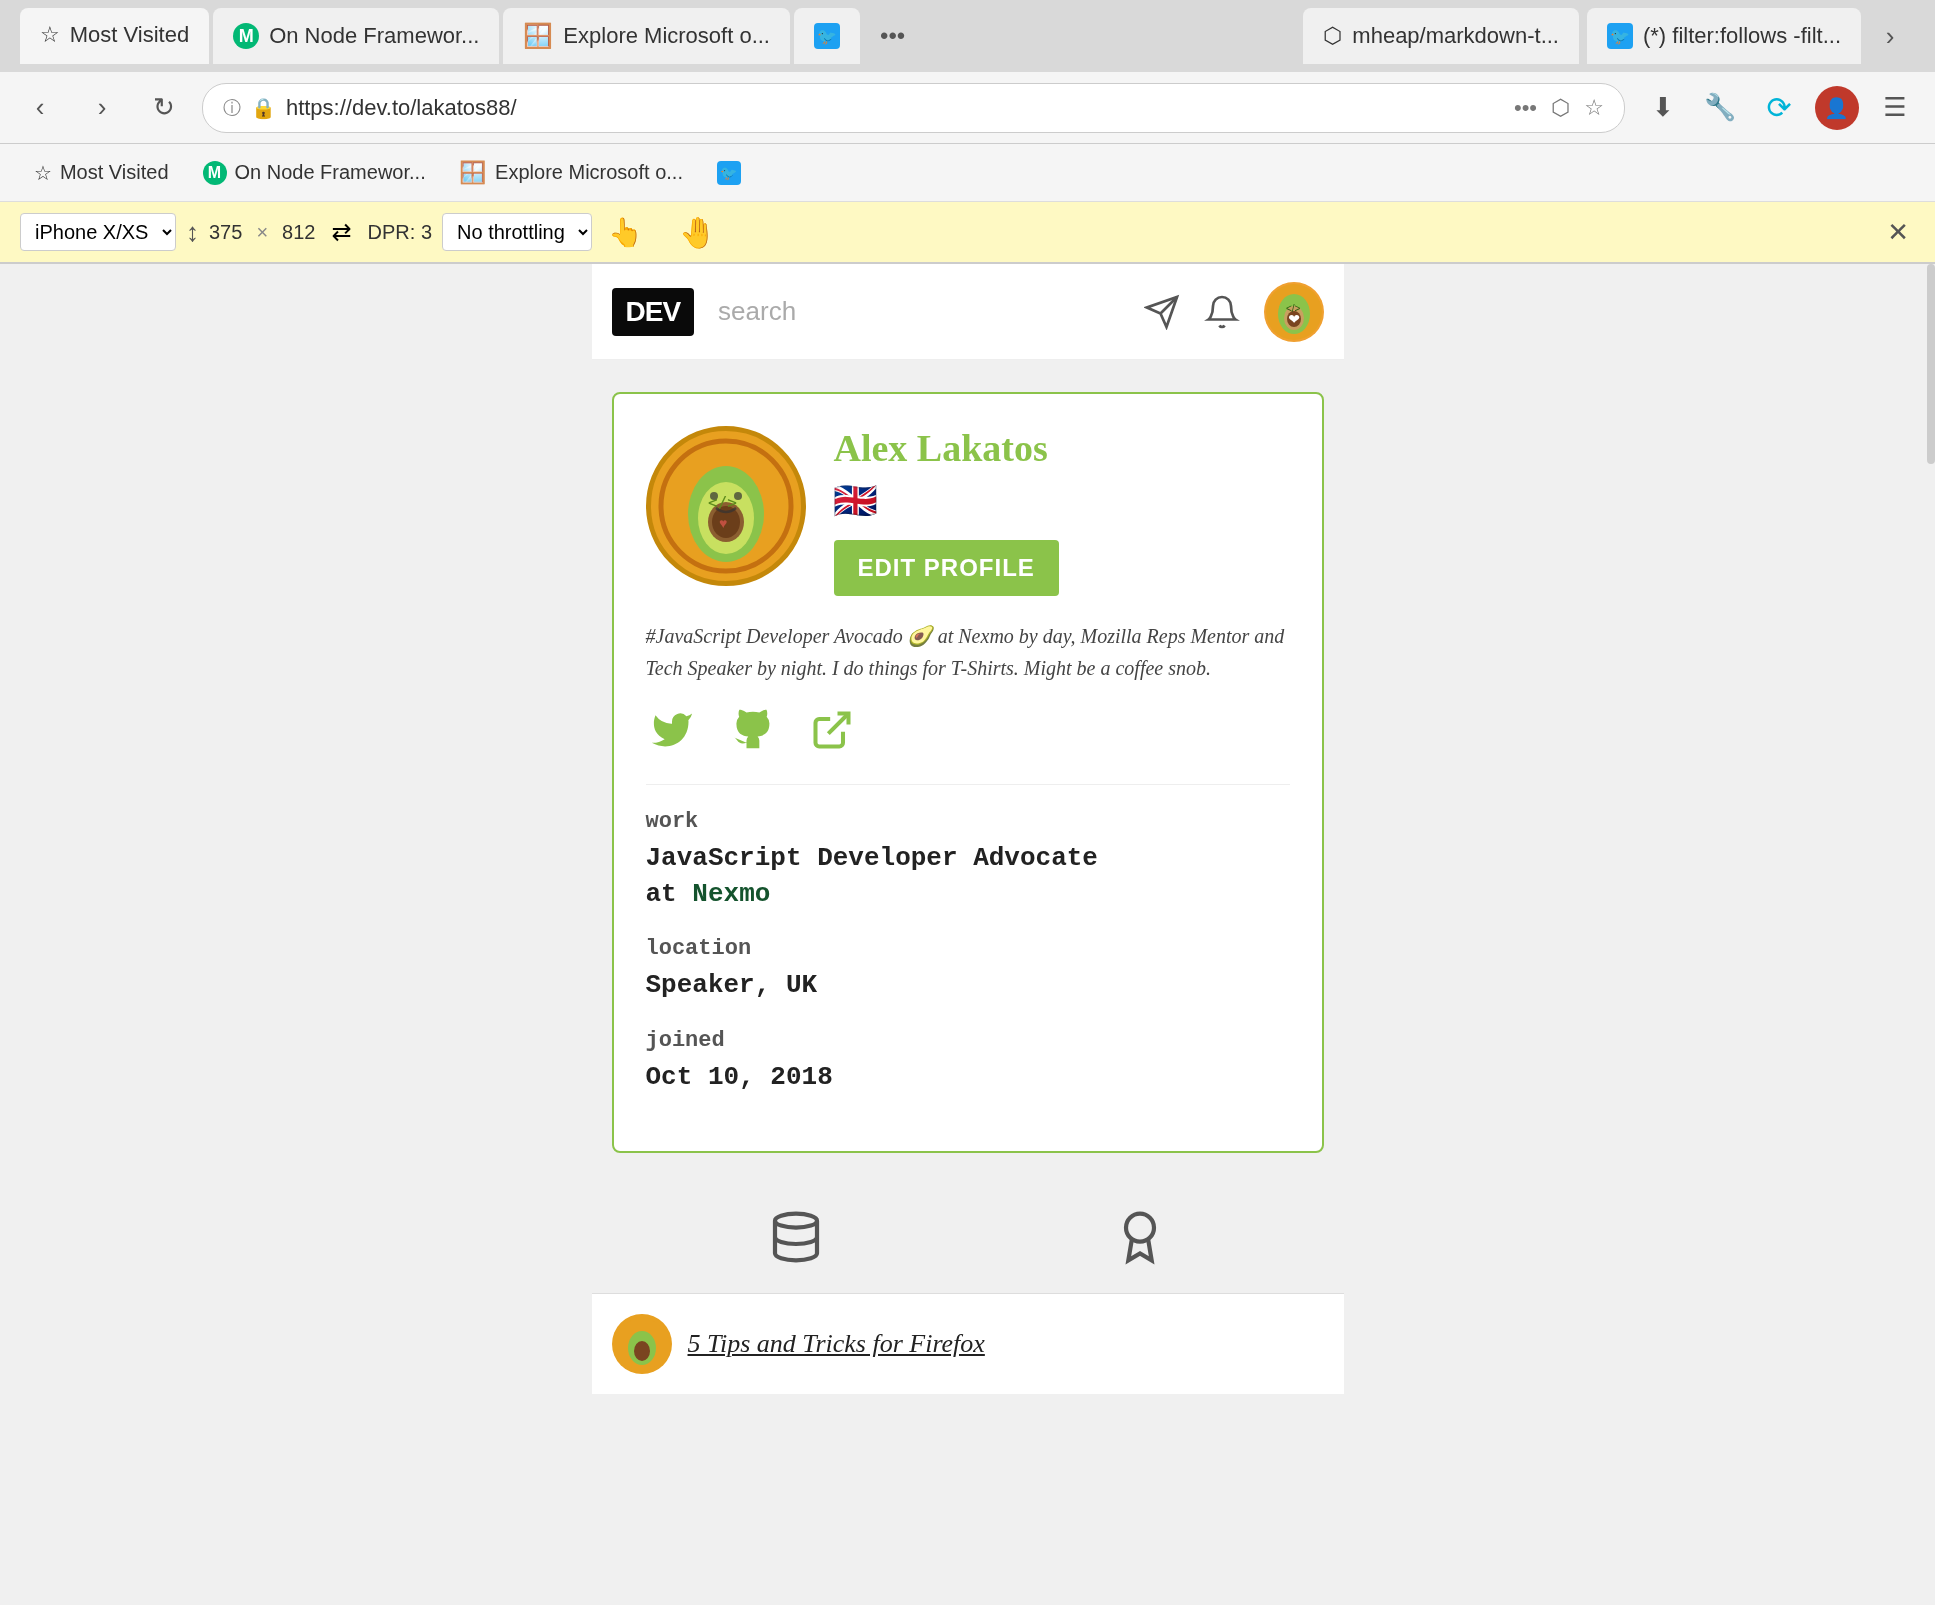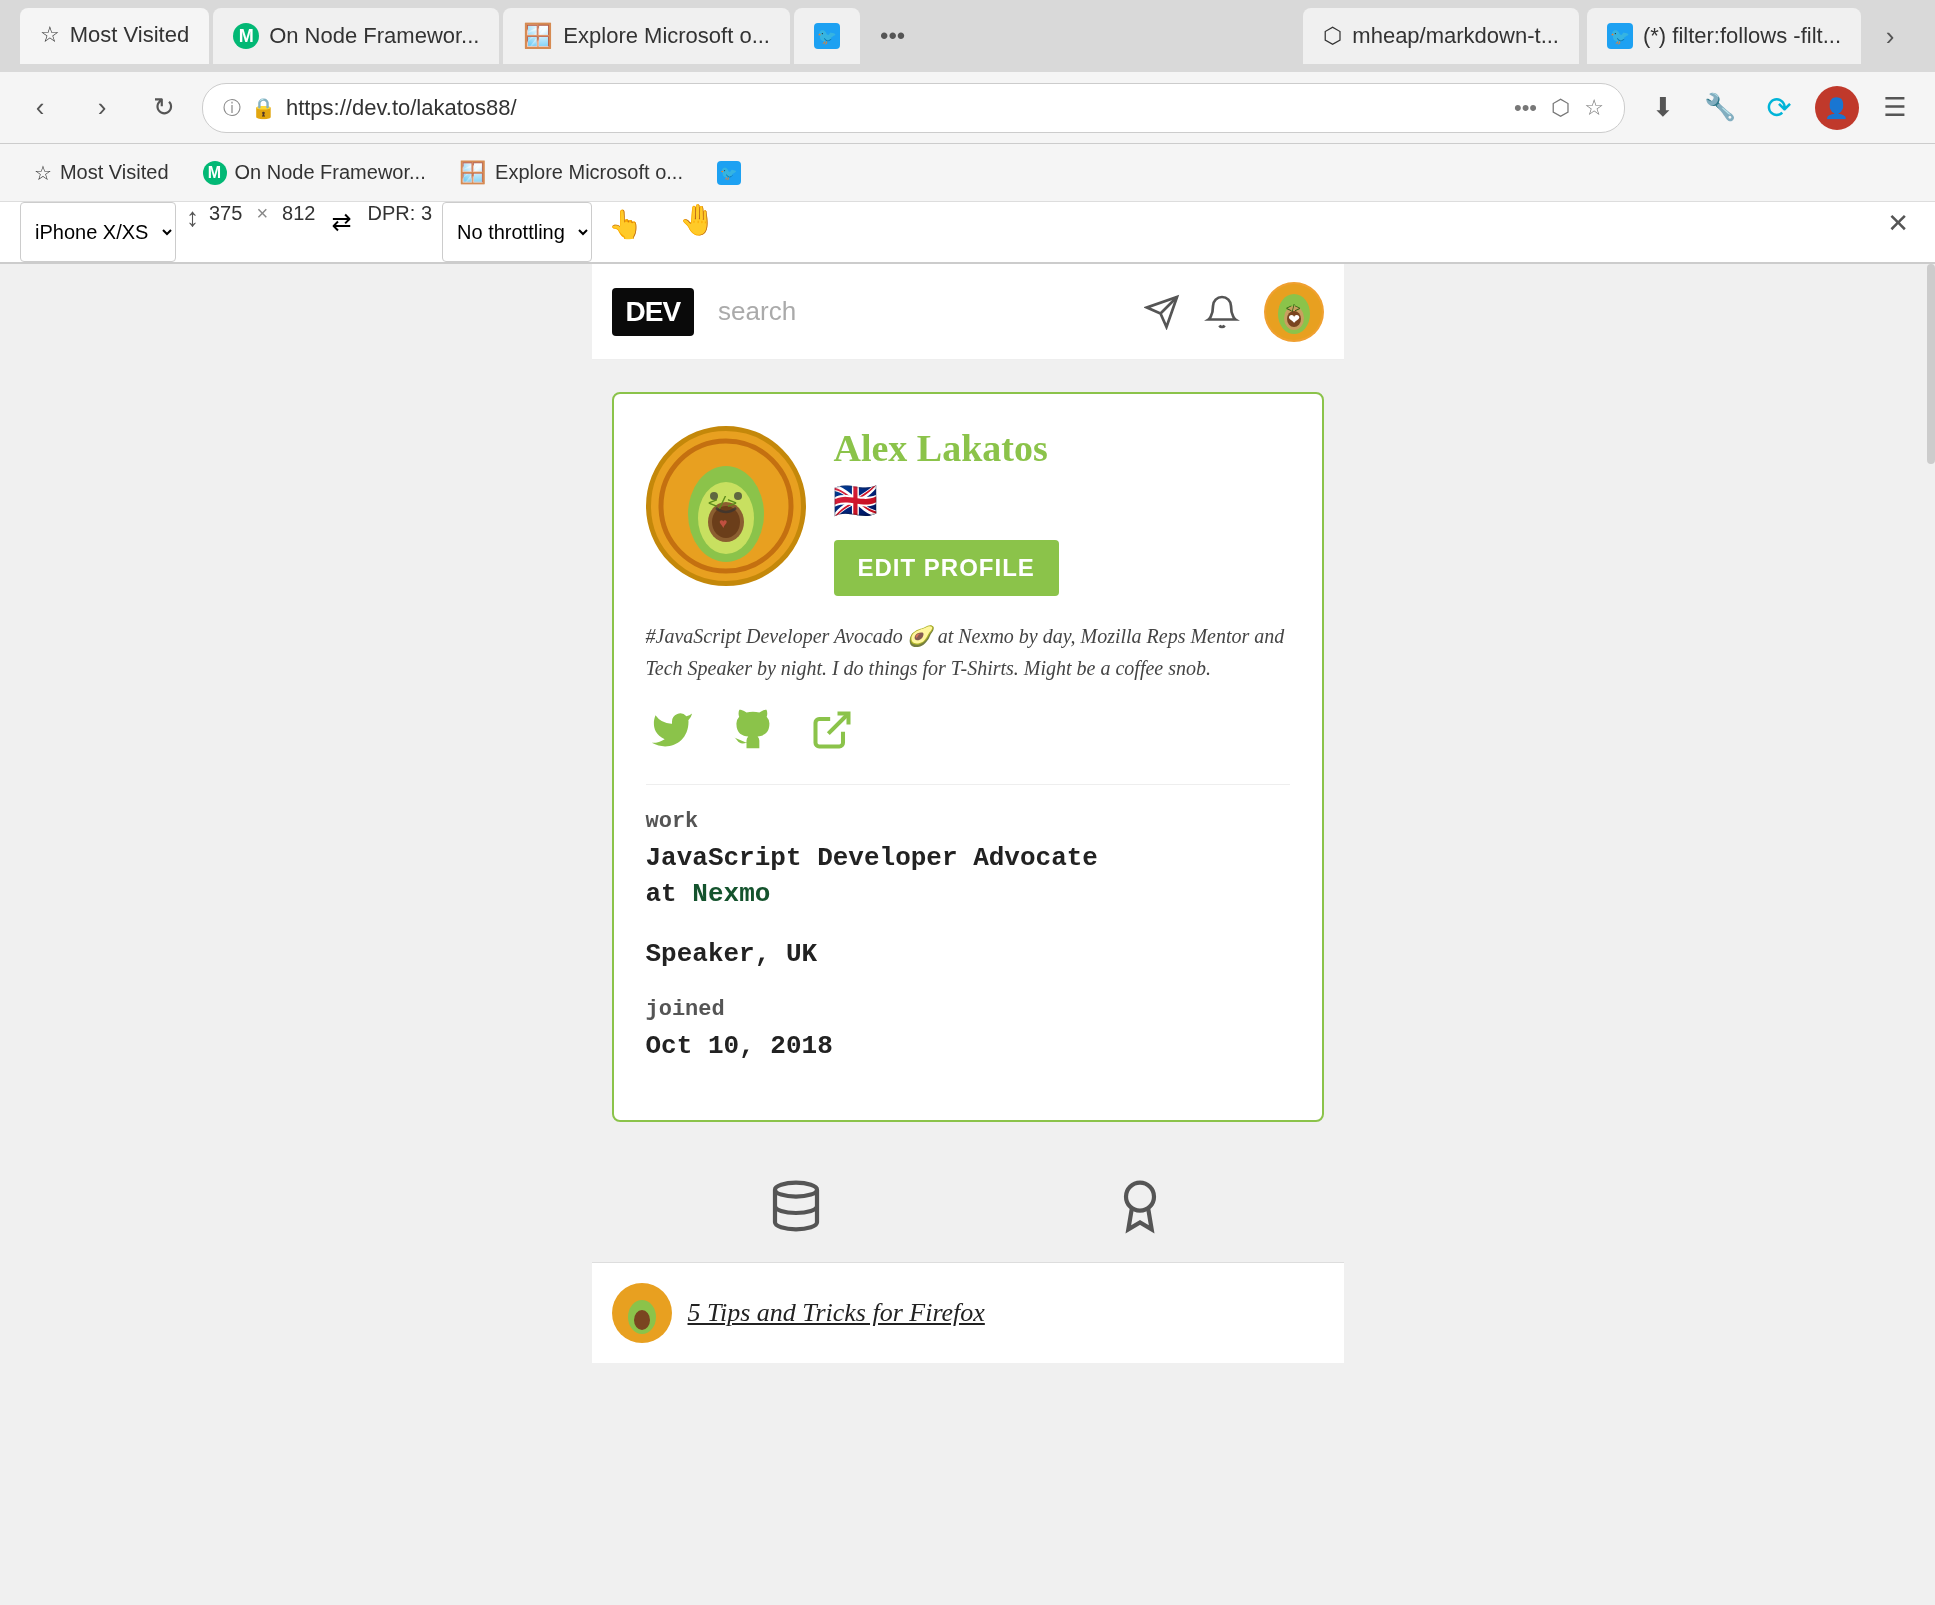--- a/index.html
+++ b/index.html
@@ -163,21 +163,22 @@
       border-radius: 6px;
       font-size: 20px;
       color: #333;
       cursor: pointer;
       white-space: nowrap;
     }
 
     
     .dev-toolbar {
       display: flex;
-      background: #ffffff;
+      align-items: center;
+      background: #fef9c3;
       height: 62px;
       padding: 0 20px;
       gap: 10px;
       border-bottom: 2px solid #ccc;
     }
 
     .device-select {
       background: #fff;
       border: 1px solid #ccc;
       border-radius: 4px;
@@ -659,20 +660,21 @@
 
       <div class="profile-details">
 
         <div class="detail-label">work</div>
         <div class="detail-value">
           <span>JavaScript Developer Advocate</span><br>
           <span>at</span>
           <a class="nexmo-link">Nexmo</a>
         </div>
 
+        <div class="detail-label">location</div>
         <div class="detail-value">Speaker, UK</div>
 
         <div class="detail-label">joined</div>
         <div class="detail-value">Oct 10, 2018</div>
       </div>
 
     </div>
 
     <div class="bottom-icons">
 

